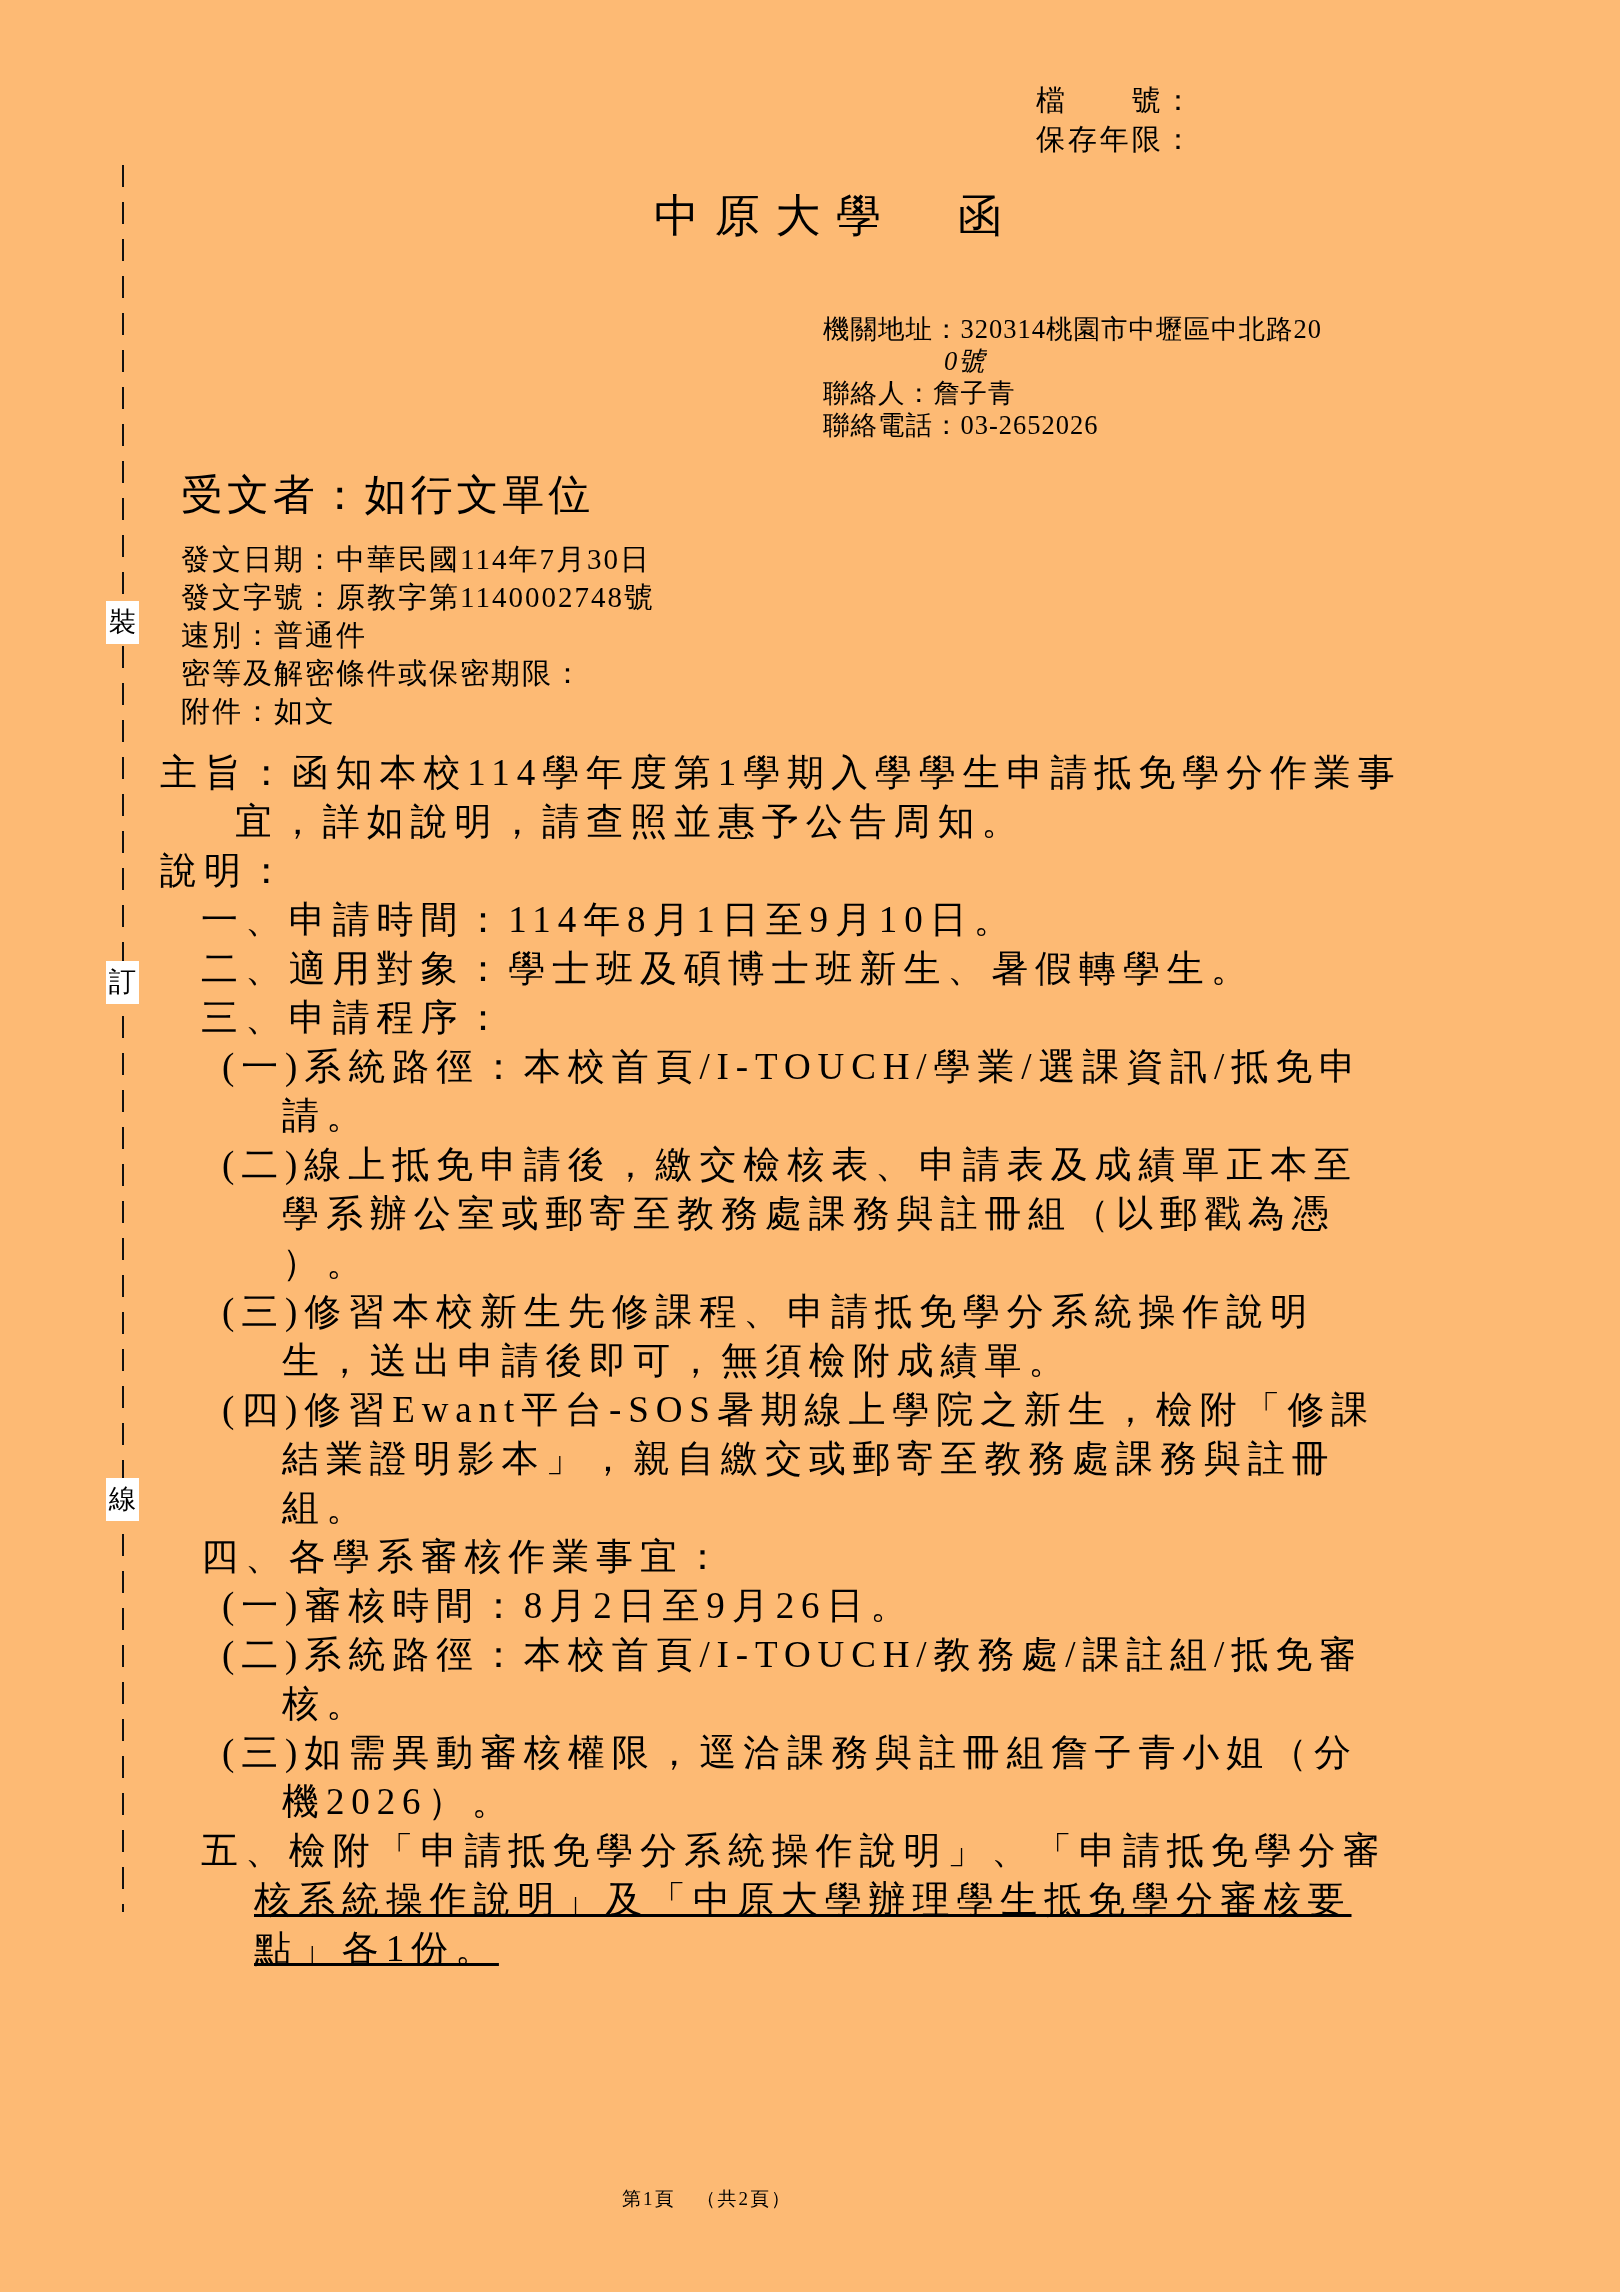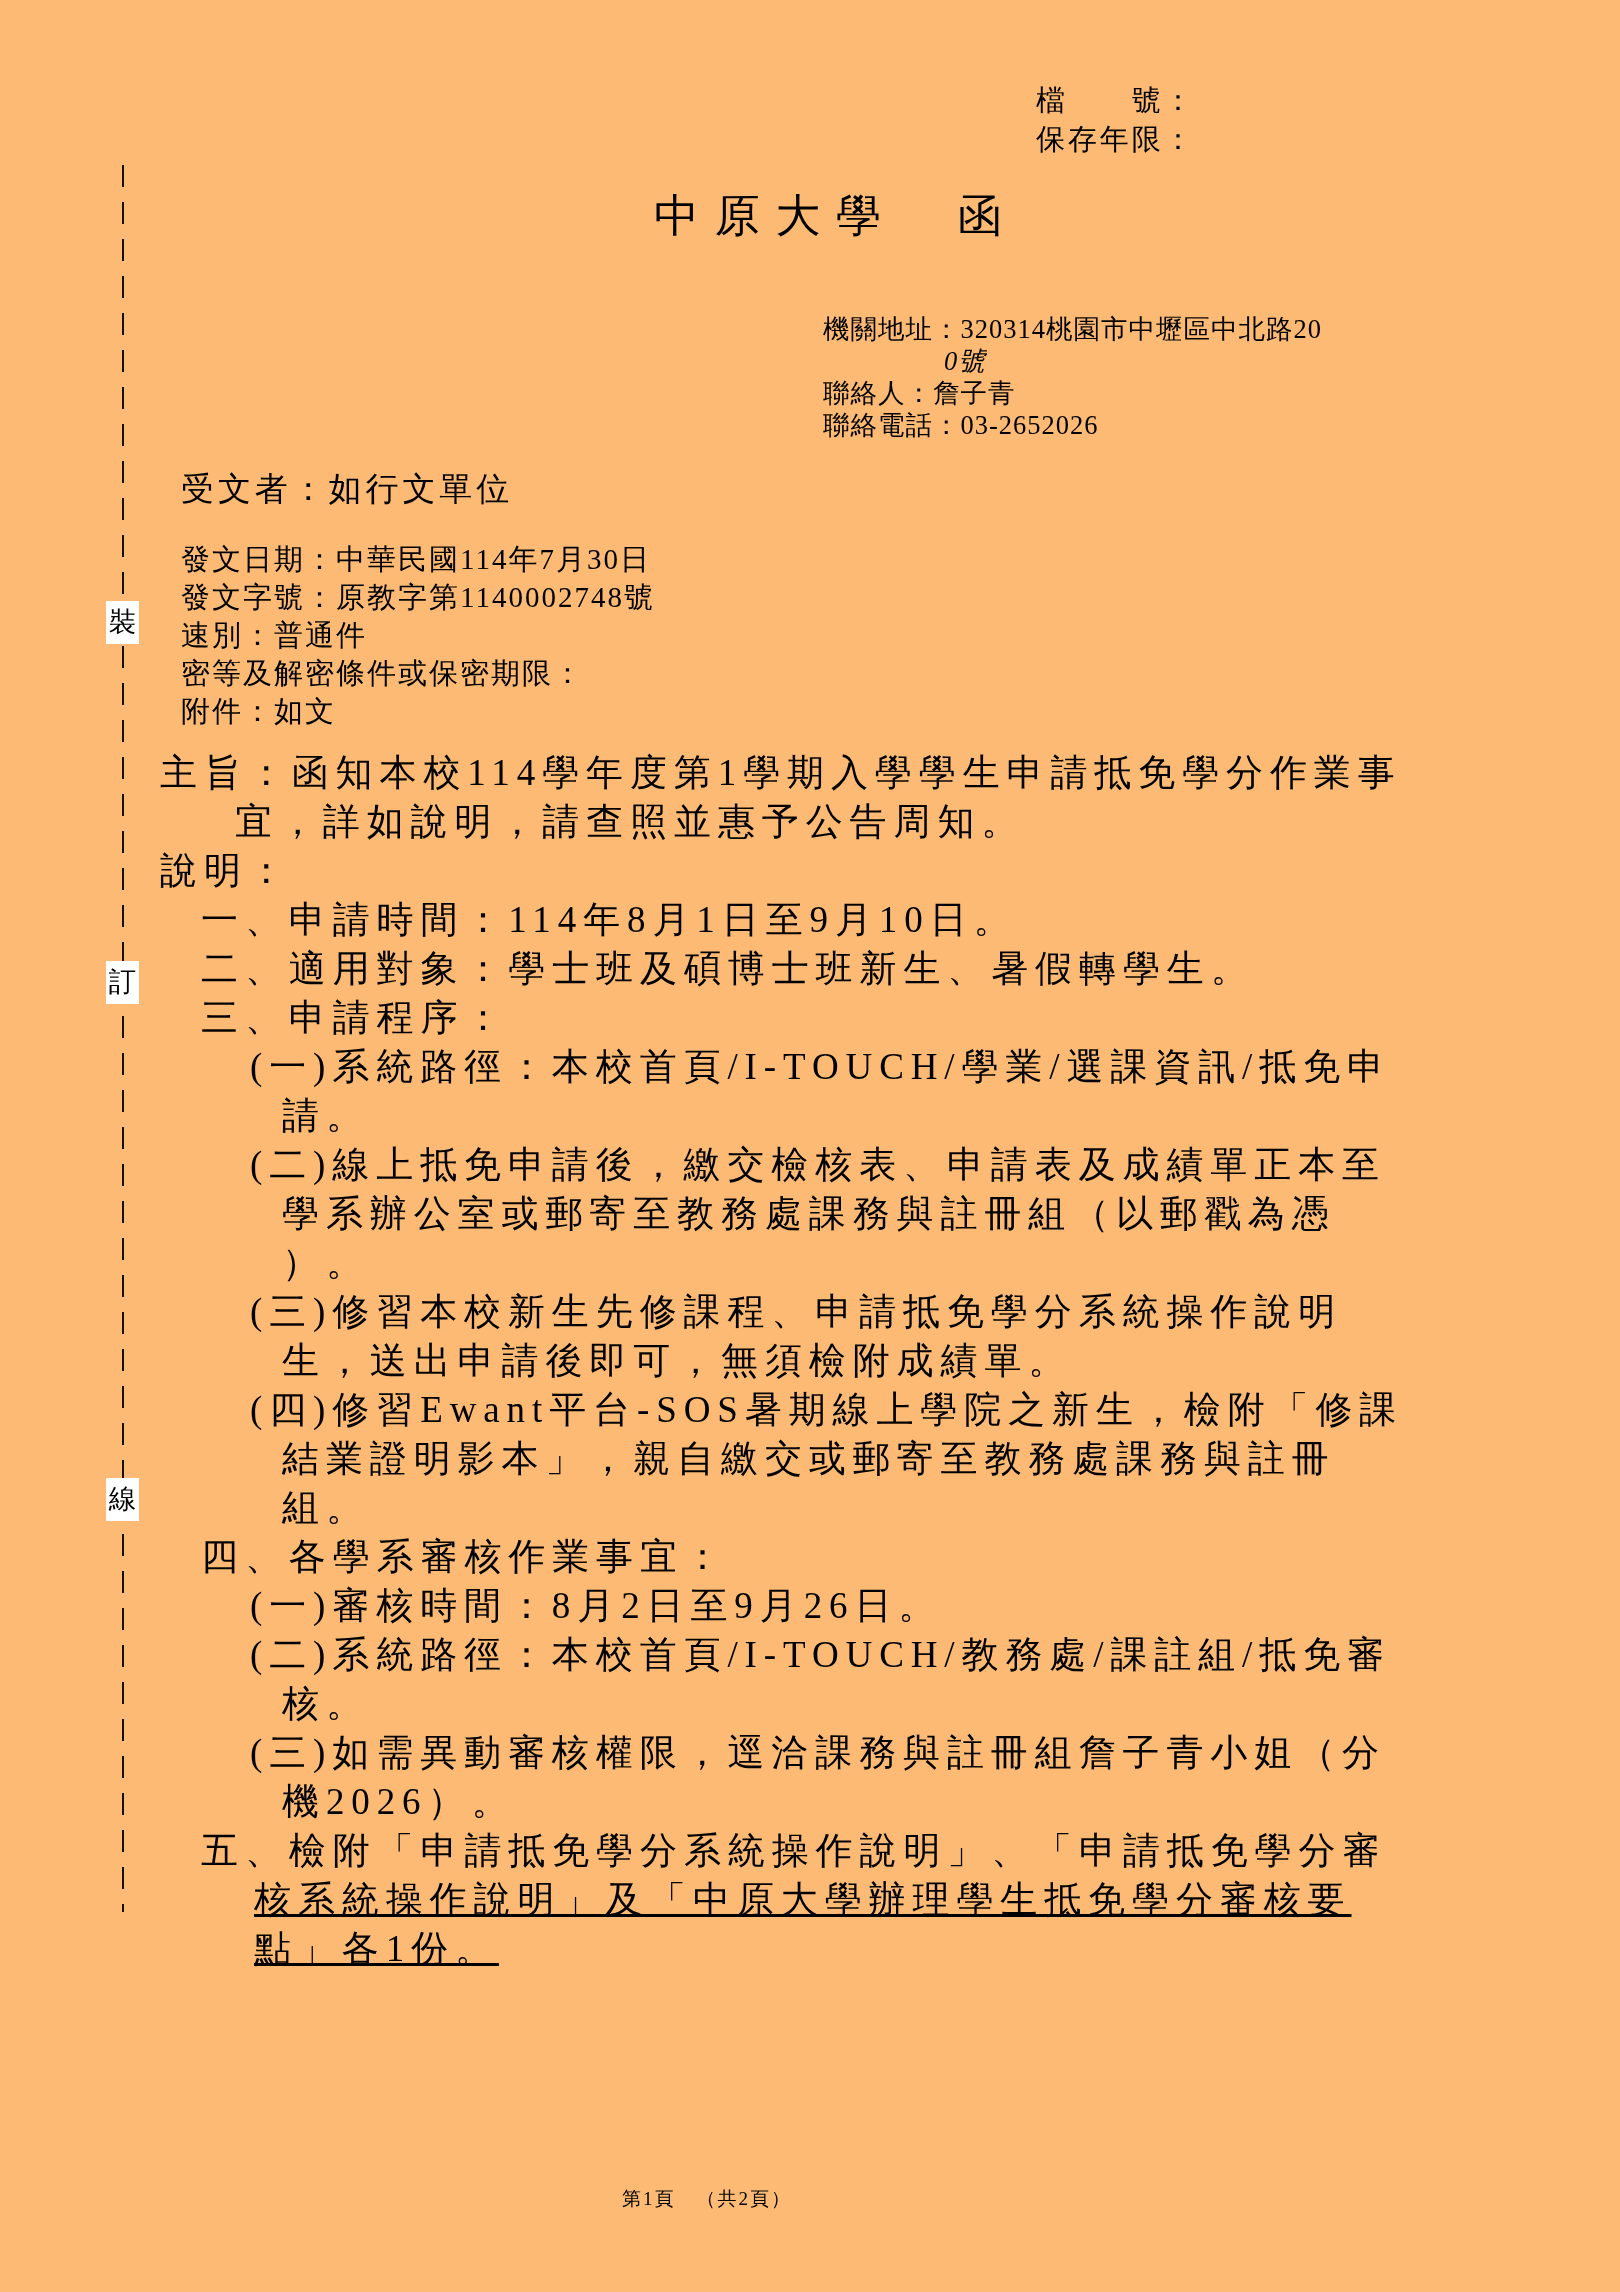--- a/index.html
+++ b/index.html
@@ -23,37 +23,37 @@
   }
   
   .sender{
     position:absolute;left:823px;top:313px;
     font-size:26.5px;line-height:32px;letter-spacing:1px;white-space:nowrap;
   }
   .sender .addr2{padding-left:121px;font-style:italic;}
   
   .recipient{
     position:absolute;left:181px;top:467px;
-    font-size:33px;letter-spacing:3.9px;white-space:nowrap;
+    font-size:42px;letter-spacing:3.9px;white-space:nowrap;
   }
   
   .meta{
     position:absolute;left:181px;top:540px;
     font-size:29px;line-height:38px;letter-spacing:2px;white-space:nowrap;
   }
   
   .bodytext{
     position:absolute;left:0;top:748px;width:1508px;
     font-size:37px;line-height:49px;letter-spacing:6.9px;white-space:nowrap;
   }
   .l-main {padding-left:160px;}
   .l-subj {padding-left:235px;}
   .l-item {padding-left:201px;}
   .l-itemc{padding-left:254px;text-decoration:underline;}
-  .l-sub  {padding-left:222px;margin-left:28px;}
+  .l-sub  {padding-left:222px;}
   .l-subc {padding-left:282px;}
   
   .bind-line{
     position:absolute;left:122px;top:165px;width:2px;height:1747px;
     background:repeating-linear-gradient(to bottom,#111 0px,#111 21.6px,transparent 21.6px,transparent 37px);
   }
   .bmark{
     position:absolute;left:106px;width:33px;
     text-align:center;background:#fff;
     font-size:27.4px;line-height:27.4px;padding:7.8px 0;

